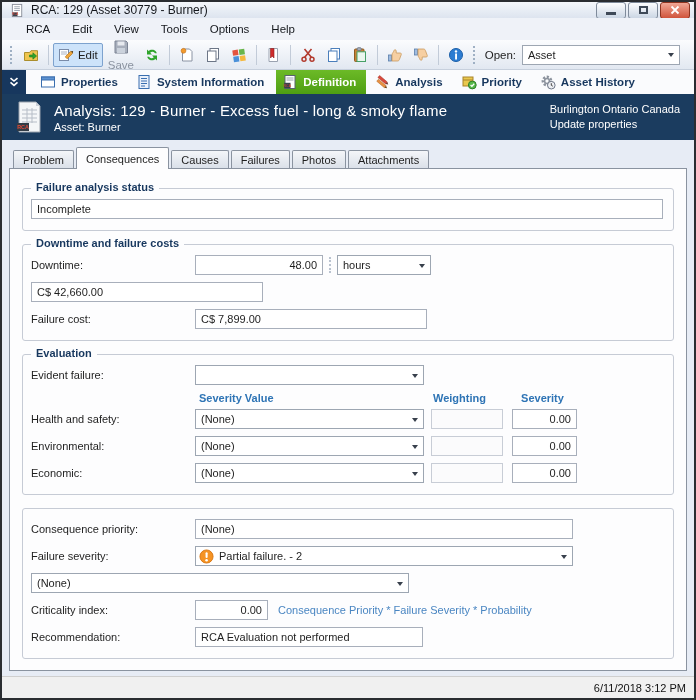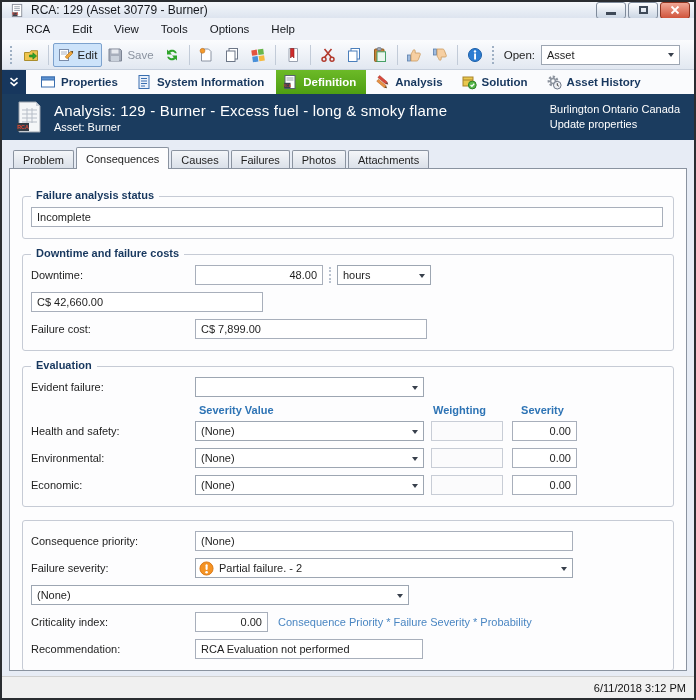--- a/index.html
+++ b/index.html
@@ -25,21 +25,21 @@
   
   .menubar{height:22px; background:#EFF2F8; display:flex; align-items:center; padding-left:14px; gap:2px; flex:0 0 auto;}
   .menu-item{padding:3px 10px; font-size:11.5px; color:#15181d; cursor:default;}
   
   .toolbar{height:30px; background:linear-gradient(#FBFCFE,#E2E8F1);
     border-bottom:1px solid #C7D0DD; display:flex; align-items:center; padding:0 4px; flex:0 0 auto;}
   .grip{width:5px; height:18px; border-left:2px dotted #9FB0C4; margin:0 4px;}
   .tsep{width:1px; height:20px; background:#C2CBD8; margin:0 4px;}
   .tbtn{display:flex; align-items:center; gap:4px; padding:3px 4px; border:1px solid transparent; border-radius:2px; font-size:11.5px;}
   .tbtn.hl{background:#CDE3FA; border-color:#7DA2CE;}
-  .tbtn.dis{color:#8b93a0;}
+  .tbtn.dis{color:#8b93a0;flex-direction:column;}
   .tbtn svg{display:block;}
   .open-label{margin:0 6px 0 4px; font-size:11.5px;}
   .combo{display:flex; align-items:center; background:#fff; border:1px solid #9DA6B2; height:20px;}
   .combo .ctext{flex:1; padding-left:5px; overflow:hidden; white-space:nowrap;}
   .combo .dd{width:16px; height:100%; display:flex; align-items:center; justify-content:center;}
   .dd i{width:0;height:0;border:3.5px solid transparent;border-top:4px solid #38404c;margin-top:4px;}
   .toolbar .combo{width:218px; margin-right:10px;}
   
   .navstrip{height:24px; background:#FAFBFD; display:flex; align-items:flex-end; gap:2px; flex:0 0 auto;}
   .chevbox{width:24px; height:24px; background:#17375E; display:flex; align-items:center; justify-content:center; margin-right:6px;}
@@ -56,21 +56,21 @@
   .banner .bright{text-align:left; font-size:11px; line-height:15px;}
   
   .content{flex:1; background:#E7ECF5; padding:6px 7px 5px; display:flex; flex-direction:column; min-height:0;}
   .tabrow{display:flex; align-items:flex-end; height:22px; padding-left:4px;}
   .tab{padding:3px 9px 3px; border:1px solid #8A93A0; border-bottom:none; background:linear-gradient(#F4F6F9,#D9DfE8);
     border-radius:2px 2px 0 0; margin-right:2px; font-size:11px; height:19px; position:relative; top:1px;}
   .tab.active{background:#FDFDFE; height:22px; top:1px; z-index:2; padding-top:5px;}
   .page{flex:1; background:#FDFDFE; border:1px solid #8A93A0; padding:12px 10px 0; overflow:hidden; position:relative; z-index:1;}
   
   .group{position:relative; border:1px solid #C6CBD5; border-radius:3px; margin:0 2px 13px; padding:10px 8px 4px;}
-  .group.titled{margin-top:15px;}
+  .group.titled{margin-top:7px;}
   .gtitle{position:absolute; top:-8px; left:8px; background:#FDFDFE; padding:0 5px;
     font-weight:bold; color:#17375E; font-size:11px;}
   .frow{display:flex; align-items:center; margin:0 0 7px;}
   .lbl{width:164px; flex:0 0 auto; color:#1e1e1e;}
   .tbox{height:20px; border:1px solid #A8AFBB; background:#fff; display:flex; align-items:center; padding:0 5px; overflow:hidden; white-space:nowrap;}
   .tbox.num{justify-content:flex-end;}
   .tbox.dim{border-color:#C8CDD6; background:#FBFBFC;}
   .w-full{flex:1; margin-right:2px;}
   .w-cost{width:232px;}
   .w-num{width:128px;}
@@ -298,21 +298,21 @@
         </svg>
       <span class="nlabel">Analysis</span>
     </span>
     <span class="nav-item">
       <svg width="16" height="16" viewBox="0 0 16 16">
           <rect x="2" y="3" width="10" height="9" fill="#E9C84E" stroke="#A8832A"></rect>
           <line x1="2" y1="6" x2="12" y2="6" stroke="#A8832A"></line>
           <circle cx="11.3" cy="11" r="3.9" fill="#58B94C" stroke="#2F7F27"></circle>
           <path d="M9.6 11l1.3 1.4 2.3-2.6" stroke="#fff" fill="none" stroke-width="1.3"></path>
         </svg>
-      <span class="nlabel">Solution</span>
+      <span class="nlabel">Priority</span>
     </span>
     <span class="nav-item">
       <svg width="16" height="16" viewBox="0 0 16 16">
           <circle cx="7" cy="7" r="4.2" fill="none" stroke="#8C939E" stroke-width="2.4" stroke-dasharray="2.2 1.6"></circle>
           <circle cx="7" cy="7" r="2.4" fill="none" stroke="#8C939E" stroke-width="1.5"></circle>
           <circle cx="11.3" cy="11.2" r="3.8" fill="#EDEFF3" stroke="#6F7888"></circle>
           <path d="M11.3 9.2v2.1l1.5.9" stroke="#444" fill="none" stroke-width="1"></path>
         </svg>
       <span class="nlabel">Asset History</span>
     </span>

